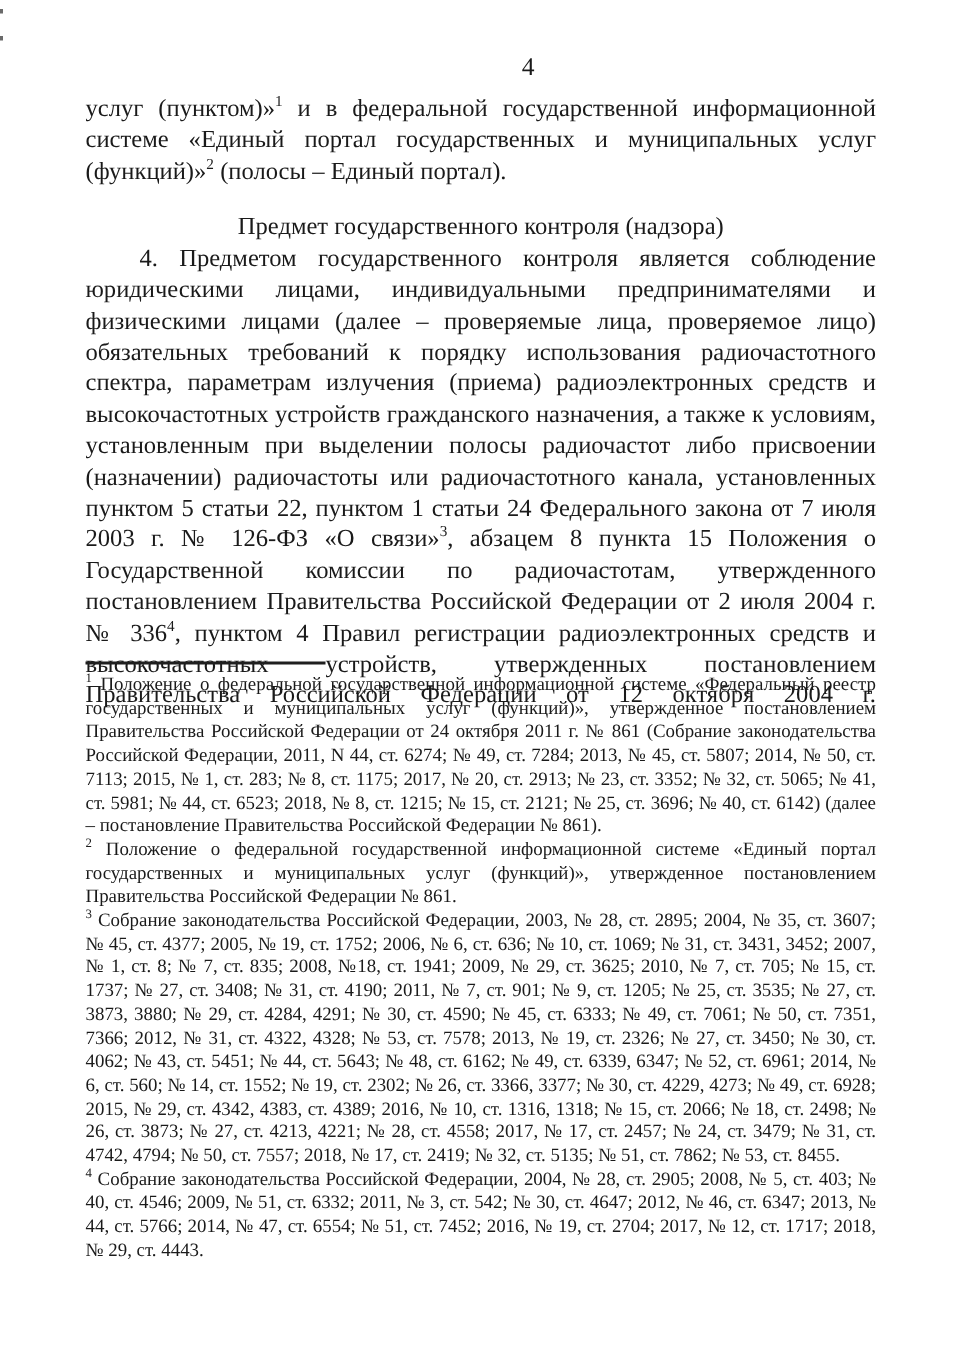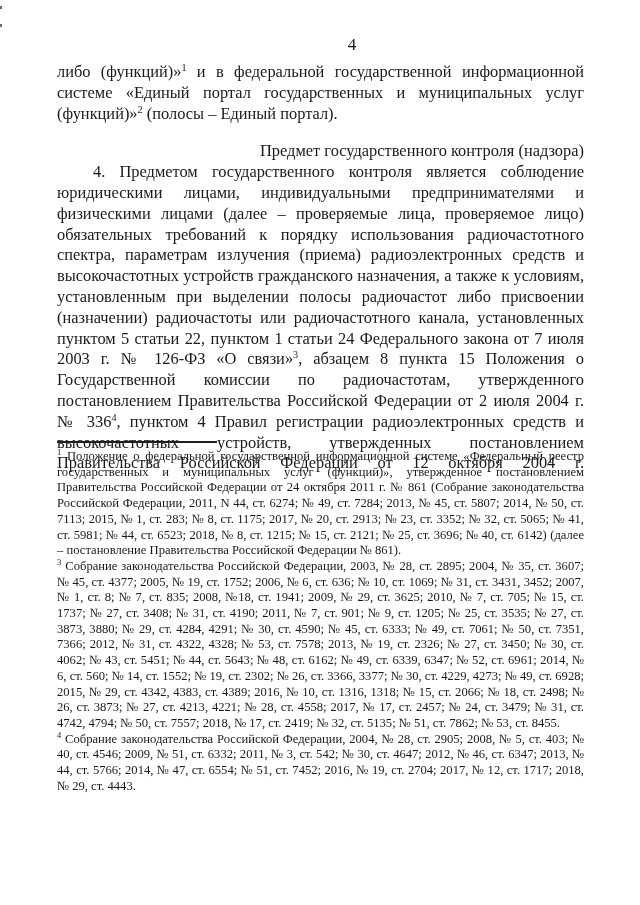--- a/index.html
+++ b/index.html
@@ -48,21 +48,21 @@
     font-size: 16.4px;
     line-height: 20.8px;
     text-align: justify;
   }
 
   .heading {
     margin: 17px 0 0 0;
     font-size: 16.4px;
     line-height: 20.8px;
     font-weight: normal;
-    text-align: right;
+    text-align: center;
   }
 
   .para.p4 {
     margin-top: 0;
     text-indent: 36px;
     text-align-last: justify;
   }
 
   sup {
     font-size: 0.62em;
@@ -96,29 +96,30 @@
 <body>
 
 <div class="page">
 
   <div class="scan-dot dot1"></div>
   <div class="scan-dot dot2"></div>
 
   <div class="page-number">4</div>
 
   <div class="content">
-    <p class="para"><span>либо (функций)»</span><sup>1</sup><span> и в федеральной государственной информационной системе «Единый портал государственных и муниципальных услуг (функций)»</span><sup>2</sup><span> (полосы – Единый портал).</span></p>
+    <p class="para"><span>услуг (пунктом)»</span><sup>1</sup><span> и в федеральной государственной информационной системе «Единый портал государственных и муниципальных услуг (функций)»</span><sup>2</sup><span> (полосы – Единый портал).</span></p>
     <h2 class="heading">Предмет государственного контроля (надзора)</h2>
     <p class="para p4"><span>4. Предметом государственного контроля является соблюдение юридическими лицами, индивидуальными предпринимателями и физическими лицами (далее – проверяемые лица, проверяемое лицо) обязательных требований к порядку использования радиочастотного спектра, параметрам излучения (приема) радиоэлектронных средств и высокочастотных устройств гражданского назначения, а также к условиям, установленным при выделении полосы радиочастот либо присвоении (назначении) радиочастоты или радиочастотного канала, установленных пунктом 5 статьи 22, пунктом 1 статьи 24 Федерального закона от 7 июля 2003 г. № 126-ФЗ «О связи»</span><sup>3</sup><span>, абзацем 8 пункта 15 Положения о Государственной комиссии по радиочастотам, утвержденного постановлением Правительства Российской Федерации от 2 июля 2004 г. № 336</span><sup>4</sup><span>, пунктом 4 Правил регистрации радиоэлектронных средств и высокочастотных устройств, утвержденных постановлением Правительства Российской Федерации от 12 октября 2004 г.</span></p>
   </div>
 
   <div class="footnote-area">
     <div class="fn-separator"></div>
 
     <p class="footnote"><sup>1</sup> <span>Положение о федеральной государственной информационной системе «Федеральный реестр государственных и муниципальных услуг (функций)», утвержденное постановлением Правительства Российской Федерации от 24 октября 2011 г. № 861 (Собрание законодательства Российской Федерации, 2011, N 44, ст. 6274; № 49, ст. 7284; 2013, № 45, ст. 5807; 2014, № 50, ст. 7113; 2015, № 1, ст. 283; № 8, ст. 1175; 2017, № 20, ст. 2913; № 23, ст. 3352; № 32, ст. 5065; № 41, ст. 5981; № 44, ст. 6523; 2018, № 8, ст. 1215; № 15, ст. 2121; № 25, ст. 3696; № 40, ст. 6142) (далее – постановление Правительства Российской Федерации № 861).</span></p>
 
+    <p class="footnote"><sup>2</sup> <span>Положение о федеральной государственной информационной системе «Единый портал государственных и муниципальных услуг (функций)», утвержденное постановлением Правительства Российской Федерации № 861.</span></p>
 
     <p class="footnote"><sup>3</sup> <span>Собрание законодательства Российской Федерации, 2003, № 28, ст. 2895; 2004, № 35, ст. 3607; № 45, ст. 4377; 2005, № 19, ст. 1752; 2006, № 6, ст. 636; № 10, ст. 1069; № 31, ст. 3431, 3452; 2007, № 1, ст. 8; № 7, ст. 835; 2008, №18, ст. 1941; 2009, № 29, ст. 3625; 2010, № 7, ст. 705; № 15, ст. 1737; № 27, ст. 3408; № 31, ст. 4190; 2011, № 7, ст. 901; № 9, ст. 1205; № 25, ст. 3535; № 27, ст. 3873, 3880; № 29, ст. 4284, 4291; № 30, ст. 4590; № 45, ст. 6333; № 49, ст. 7061; № 50, ст. 7351, 7366; 2012, № 31, ст. 4322, 4328; № 53, ст. 7578; 2013, № 19, ст. 2326; № 27, ст. 3450; № 30, ст. 4062; № 43, ст. 5451; № 44, ст. 5643; № 48, ст. 6162; № 49, ст. 6339, 6347; № 52, ст. 6961; 2014, № 6, ст. 560; № 14, ст. 1552; № 19, ст. 2302; № 26, ст. 3366, 3377; № 30, ст. 4229, 4273; № 49, ст. 6928; 2015, № 29, ст. 4342, 4383, ст. 4389; 2016, № 10, ст. 1316, 1318; № 15, ст. 2066; № 18, ст. 2498; № 26, ст. 3873; № 27, ст. 4213, 4221; № 28, ст. 4558; 2017, № 17, ст. 2457; № 24, ст. 3479; № 31, ст. 4742, 4794; № 50, ст. 7557; 2018, № 17, ст. 2419; № 32, ст. 5135; № 51, ст. 7862; № 53, ст. 8455.</span></p>
 
     <p class="footnote"><sup>4</sup> <span>Собрание законодательства Российской Федерации, 2004, № 28, ст. 2905; 2008, № 5, ст. 403; № 40, ст. 4546; 2009, № 51, ст. 6332; 2011, № 3, ст. 542; № 30, ст. 4647; 2012, № 46, ст. 6347; 2013, № 44, ст. 5766; 2014, № 47, ст. 6554; № 51, ст. 7452; 2016, № 19, ст. 2704; 2017, № 12, ст. 1717; 2018, № 29, ст. 4443.</span></p>
   </div>
 
 </div>
 
 </body></html>

